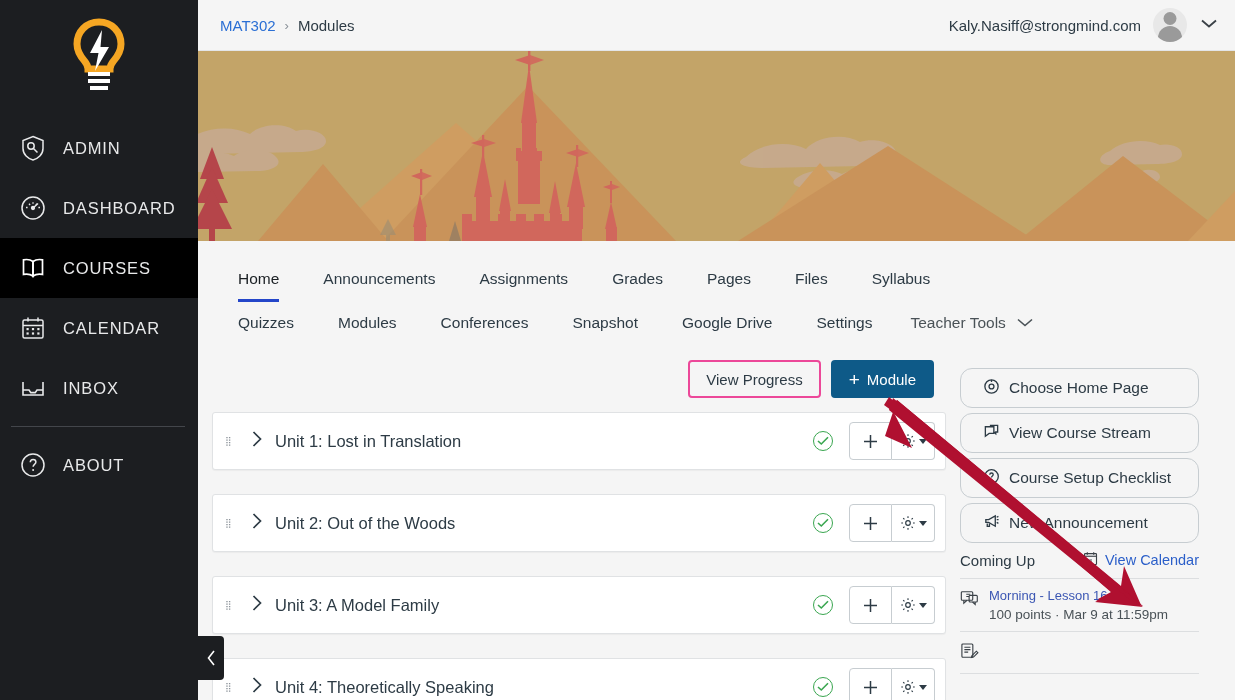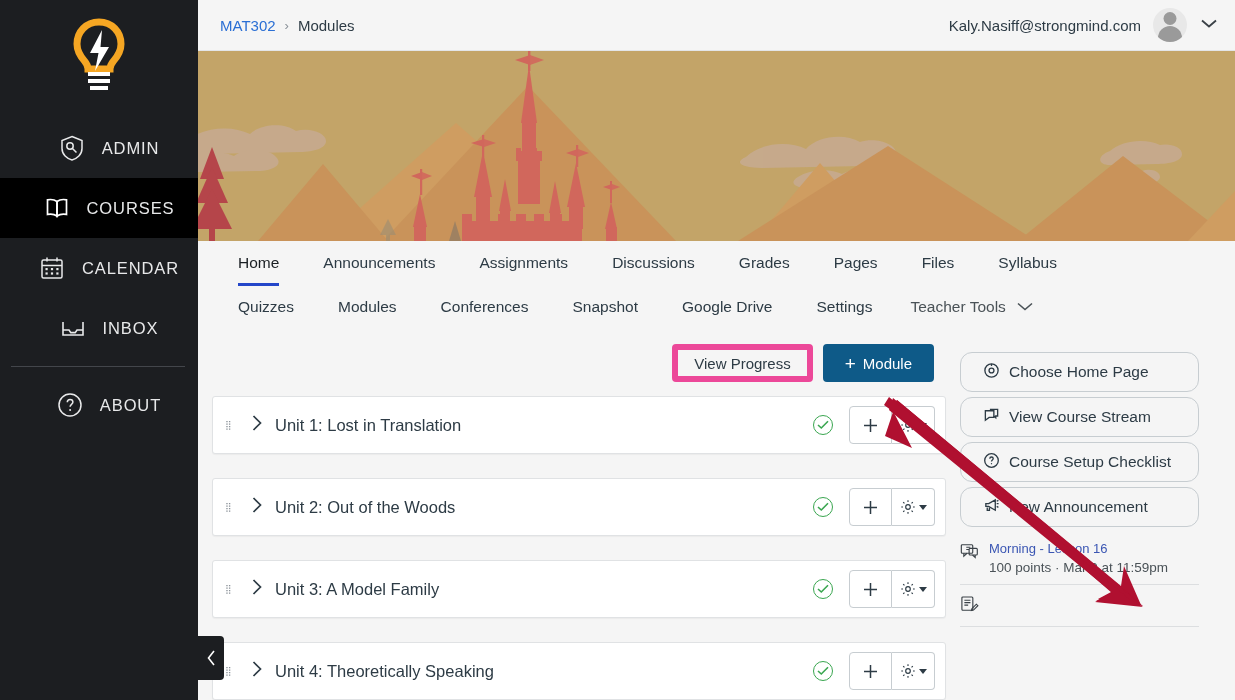--- a/index.html
+++ b/index.html
@@ -22,21 +22,20 @@
   .logo-wrap {
     height: 110px; display: flex; align-items: center; justify-content: center;
   }
   .nav-list { margin-top: 8px; }
   .nav-item {
     display: flex; align-items: center;
     height: 60px; padding-left: 13px;
     color: #e8e9ea;
     letter-spacing: 0.9px;
     font-size: 16.5px;
-    justify-content: center;
   }
   .nav-item.active { background: #000000; }
   .nav-ico {
     width: 40px; height: 40px; flex: 0 0 40px;
     display: flex; align-items: center; justify-content: center;
     margin-right: 10px;
   }
   .nav-label { white-space: nowrap; }
   .nav-sep {
     height: 1px; background: #43464b;
@@ -73,21 +72,21 @@
     width: 24px; height: 20px; border-radius: 12px 12px 0 0;
     background: #9a9a9a; transform: translateX(-50%);
   }
   .chev-down { color: #3a4147; }
 
   
   .banner { height: 190px; width: 100%; position: relative; overflow: hidden; background: #c3a468; }
   .banner svg { display: block; width: 100%; height: 100%; }
 
   
-  .tabsbar { background: #f5f5f5; padding: 0 0 0 18px; }
+  .tabsbar { background: #f5f5f5; padding: 16px 0 0 18px; }
   .tabrow { display: flex; align-items: flex-end; height: 45px; }
   .tabrow.row2 { height: 42px; align-items: center; }
   .tab {
     font-size: 15.5px; color: #2d3b45;
     padding: 0 0 14px 0; margin-right: 0;
     position: relative; white-space: nowrap;
     display: flex; align-items: center; gap: 8px;
   }
   .tab .hit { padding: 0 22px; }
   .tab.active { color: #1a1f23; }
@@ -101,21 +100,21 @@
     display: inline-flex; align-items: center; justify-content: center;
     margin-left: -12px;
   }
   .tt { display: flex; align-items: center; gap: 10px; font-size: 15.5px; color: #4a5257; padding-left: 16px; }
 
   
   .content { display: flex; padding: 16px 0 0 0; }
   .modulescol { width: 748px; flex: 0 0 748px; padding-left: 14px; }
   .actionrow { display: flex; justify-content: flex-end; gap: 10px; padding-right: 12px; margin-bottom: 14px; }
   .btn {
-    height: 38px; border: 6px solid #ec4899; background: #f5f5f5;
+    height: 38px; border: 2px solid #ec4899; background: #f5f5f5;
     border-radius: 4px; font-size: 15px; color: #2d3b45;
     display: inline-flex; align-items: center; justify-content: center;
     padding: 0 16px; cursor: pointer;
   }
   .btn.primary { background: #0e5a88; border-color: #0e5a88; color: #fff; gap: 7px; }
   .plus-glyph { font-size: 19px; font-weight: 300; line-height: 1; }
 
   .modcard {
     background: #fff; border: 1px solid #e0e2e4;
     border-radius: 3px; height: 58px;
@@ -195,20 +194,31 @@
         <span class="nav-ico">
           <svg width="28" height="28" viewBox="0 0 28 28" fill="none" stroke="#e8e9ea" stroke-width="1.5">
             <path d="M14 2.5 L24 6.5 v8 c0 6-5 10-10 11.5 C9 24.5 4 20.5 4 14.5 v-8 z"></path>
             <circle cx="12" cy="12" r="3.2"></circle>
             <path d="M14.2 14.2 L18.5 18.5"></path>
           </svg>
         </span>
         <span class="nav-label">ADMIN</span>
       </div>
 
+      <div class="nav-item">
+        <span class="nav-ico">
+          <svg width="28" height="28" viewBox="0 0 28 28" fill="none" stroke="#e8e9ea" stroke-width="1.5">
+            <circle cx="14" cy="14" r="11"></circle>
+            <path d="M14 14 L19 9.5"></path>
+            <circle cx="14" cy="14" r="1.4" fill="#e8e9ea"></circle>
+            <path d="M7 13.5 h1.6 M10 9.8 l1.1 1.2 M14 8.2 v1.6 M18 9.8 l-1.1 1.2 M21 13.5 h-1.6" stroke-width="1.3"></path>
+          </svg>
+        </span>
+        <span class="nav-label">DASHBOARD</span>
+      </div>
 
       <div class="nav-item active">
         <span class="nav-ico">
           <svg width="28" height="28" viewBox="0 0 28 28" fill="none" stroke="#ffffff" stroke-width="1.7">
             <path d="M14 7.5 C11.5 5.6 8 5.2 4.5 5.8 v14.6 C8 19.8 11.5 20.2 14 22 z"></path>
             <path d="M14 7.5 C16.5 5.6 20 5.2 23.5 5.8 v14.6 C20 19.8 16.5 20.2 14 22 z"></path>
           </svg>
         </span>
         <span class="nav-label">COURSES</span>
       </div>
@@ -378,23 +388,20 @@
           <span class="hit">Home</span>
           <span class="underline"></span>
         </div>
         <div class="tab">
           <span class="hit">Announcements</span>
         </div>
         <div class="tab">
           <span class="hit">Assignments</span>
         </div>
         <div class="tab">
-          <span class="hit">Discussions</span>
-        </div>
-        <div class="tab">
           <span class="hit">Grades</span>
         </div>
         <div class="tab">
           <span class="hit">Pages</span>
         </div>
         <div class="tab">
           <span class="hit">Files</span>
         </div>
         <div class="tab">
           <span class="hit">Syllabus</span>
@@ -604,20 +611,34 @@
           <span>
             <svg width="17" height="17" viewBox="0 0 18 18" fill="none" stroke="#2d3b45" stroke-width="1.4">
               <path d="M3 7 h3 l7-4 v11 l-7-4 H3 z"></path>
                 <path d="M4.5 11 v3.2 h2.3 V11"></path>
                 <path d="M14.5 7 h2 M14.5 4.5 l1.8-1 M14.5 10 l1.8 1"></path>
             </svg>
           </span>
           <span>New Announcement</span>
         </div>
 
+        <div class="comingup-head">
+          <span class="cu-title">Coming Up</span>
+          <span class="cu-cal">
+            <span>
+              <svg width="15" height="15" viewBox="0 0 16 16" fill="none" stroke="#3a4147" stroke-width="1.2">
+                <rect x="1.6" y="2.8" width="12.8" height="11.6" rx="0.8"></rect>
+                <path d="M1.6 5.6 h12.8"></path>
+                  <path d="M4.6 1.4 v2.6 M11.4 1.4 v2.6"></path>
+                <text x="8" y="12.4" font-size="6" fill="#3a4147" stroke="none" text-anchor="middle" font-family="Liberation Sans">3</text>
+              </svg>
+            </span>
+            <span>View Calendar</span>
+          </span>
+        </div>
 
         <div class="cu-item">
           <span class="cu-ico">
             <svg width="19" height="18" viewBox="0 0 20 18" fill="none" stroke="#3a4147" stroke-width="1.2">
               <rect x="1.4" y="2.4" width="12" height="9" rx="1"></rect>
               <path d="M4 11.4 v3 l3.4-3"></path>
               <path d="M6.6 5 h4.2 M6.6 7.4 h3"></path>
               <rect x="9.6" y="6.2" width="8.6" height="7" rx="1"></rect>
               <path d="M16 13.2 v2.6 l-2.8-2.6"></path>
             </svg>

